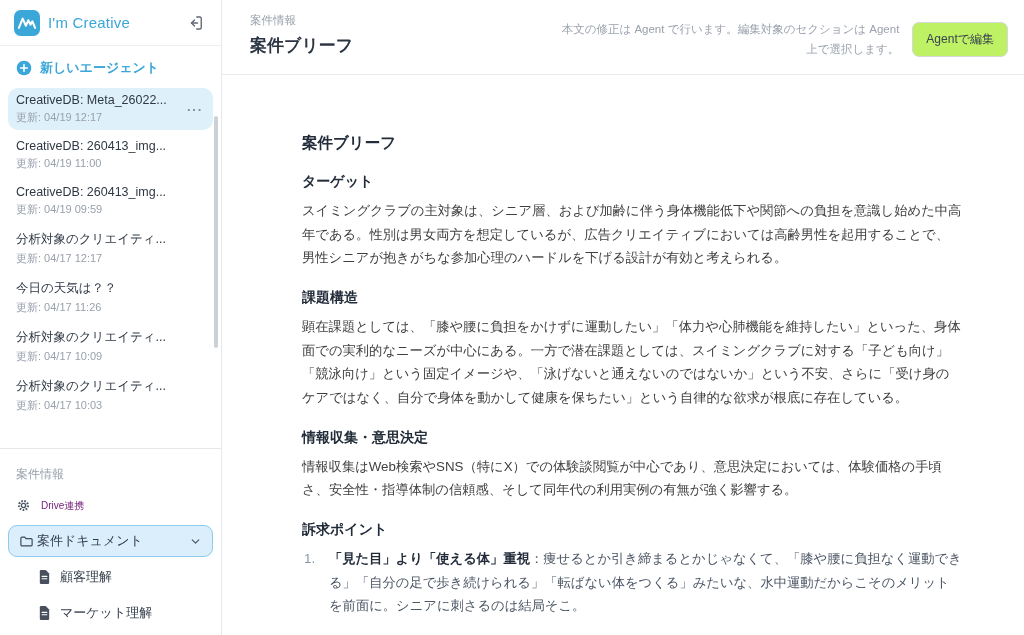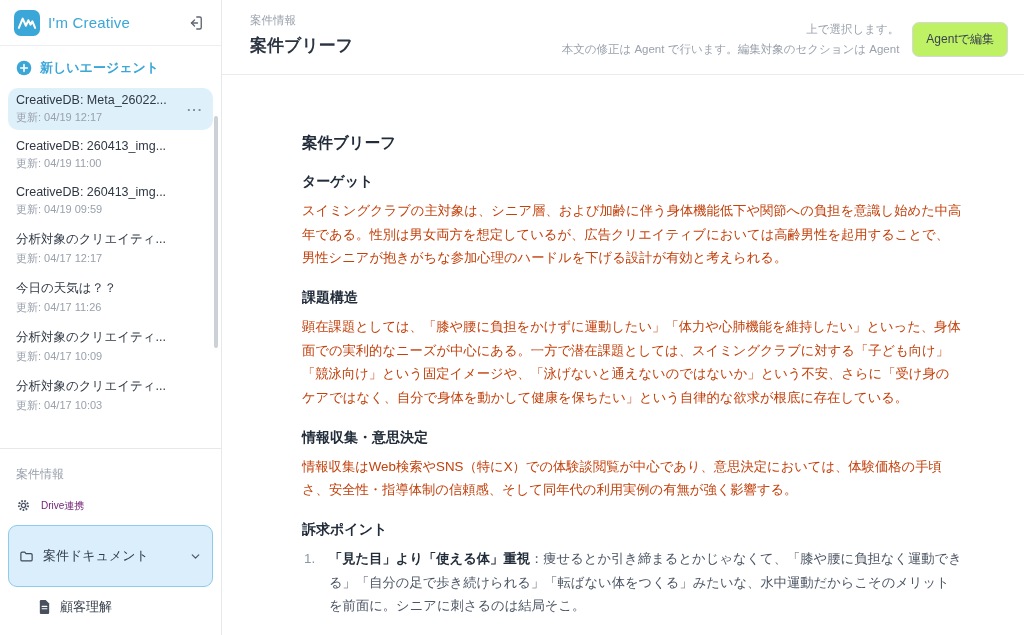--- a/index.html
+++ b/index.html
@@ -55,22 +55,22 @@
     width: 4px; height: 232px; border-radius: 3px; background: #ccd1d7;
   }
 
   .sb-divider { border-top: 1px solid #e6e8eb; margin-top: 26px; }
   .sb-section-label { color: #99a1ac; font-size: 12px; padding: 17px 16px 6px; }
   .sb-item {
     display: flex; align-items: center; gap: 10px;
     padding: 9px 16px; font-size: 10px; color: #701a75; cursor: pointer;
   }
   .sb-folder {
-    display: flex; align-items: center; gap: 9px;
-    margin: 3px 8px 2px; padding: 21px 10px;
+    display: flex; align-items: center; gap: 3px;
+    margin: 3px 8px 2px; padding: 6px 10px;
     border: 1.5px solid #8ecbec; background: #daeefb; border-radius: 9px;
     font-size: 13px; color: #333d4a; cursor: pointer;
   }
   .chevron { margin-left: auto; display: flex; }
   .doc-item {
     display: flex; align-items: center; gap: 9px;
     padding: 9px 16px 9px 38px; font-size: 13px; color: #333d4a; cursor: pointer;
   }
 
   
@@ -88,21 +88,21 @@
     background: #bef264; border: 1px solid #d4d8dd; border-radius: 7px;
     padding: 8px 13px; font-size: 12px; font-weight: 500; color: #3a4350;
     cursor: pointer; white-space: nowrap;
     font-family: "Liberation Sans", "DejaVu Sans", sans-serif;
   }
 
   .doc-scroll { flex: 1; overflow: hidden; }
   article { width: 660px; margin: 0 0 0 80px; padding-top: 58px; }
   .doc-title { font-size: 15.5px; font-weight: bold; color: #222c3a; margin: 0 0 13px; }
   .sec-heading { font-size: 14px; font-weight: bold; color: #222c3a; margin: 19px 0 8px; }
-  .sec-body { font-size: 13.3px; color: #c2410c; line-height: 1.78; margin: 0; }
+  .sec-body { font-size: 13.3px; color: #404040; line-height: 1.78; margin: 0; }
 
   ol.appeal-list { margin: 8px 0 0; padding: 0; list-style: none; counter-reset: item; }
   ol.appeal-list li {
     position: relative; padding-left: 27px; margin-bottom: 22px;
     font-size: 13.3px; color: #4c5665; line-height: 1.78;
   }
   ol.appeal-list li::before {
     counter-increment: item; content: counter(item) ".";
     position: absolute; left: 2px; top: 0; color: #8b96a5;
   }
@@ -269,22 +269,22 @@
 
   <main>
 
     <header class="main-header">
       <div>
         <div class="breadcrumb">案件情報</div>
         <h1 class="page-title">案件ブリーフ</h1>
       </div>
       <div class="head-right">
         <div class="agent-note">
+          <div>本文の修正は Agent で行います。編集対象のセクションは Agent</div>
           <div>上で選択します。</div>
-          <div>本文の修正は Agent で行います。編集対象のセクションは Agent</div>
         </div>
         <button class="edit-btn">Agentで編集</button>
       </div>
     </header>
 
     <div class="doc-scroll">
       <article>
 
         <h2 class="doc-title">案件ブリーフ</h2>
 

